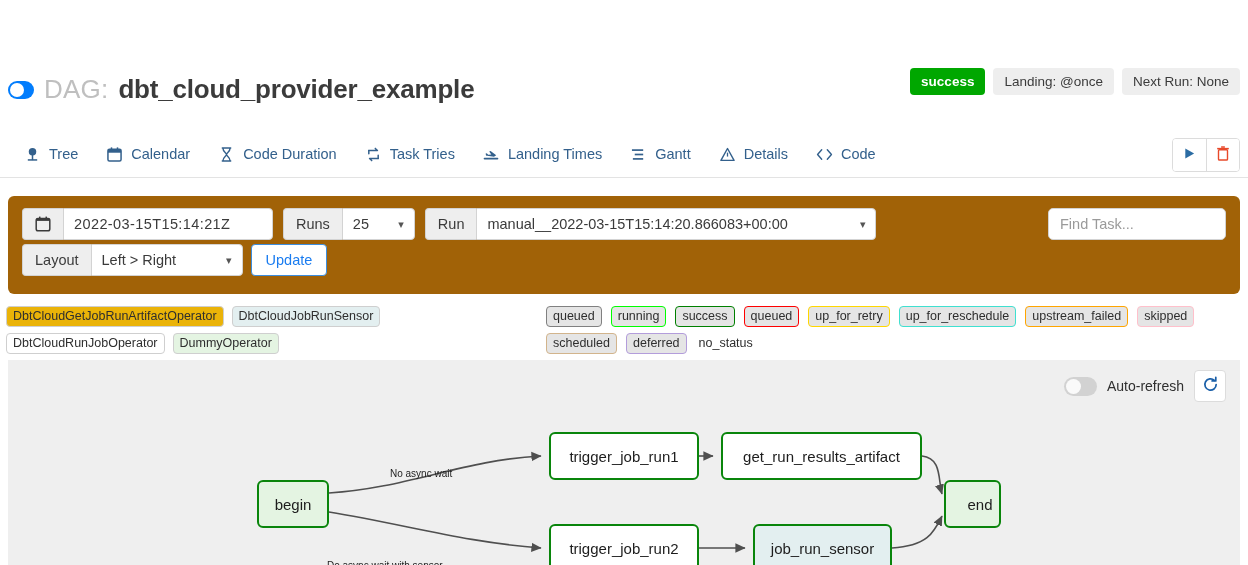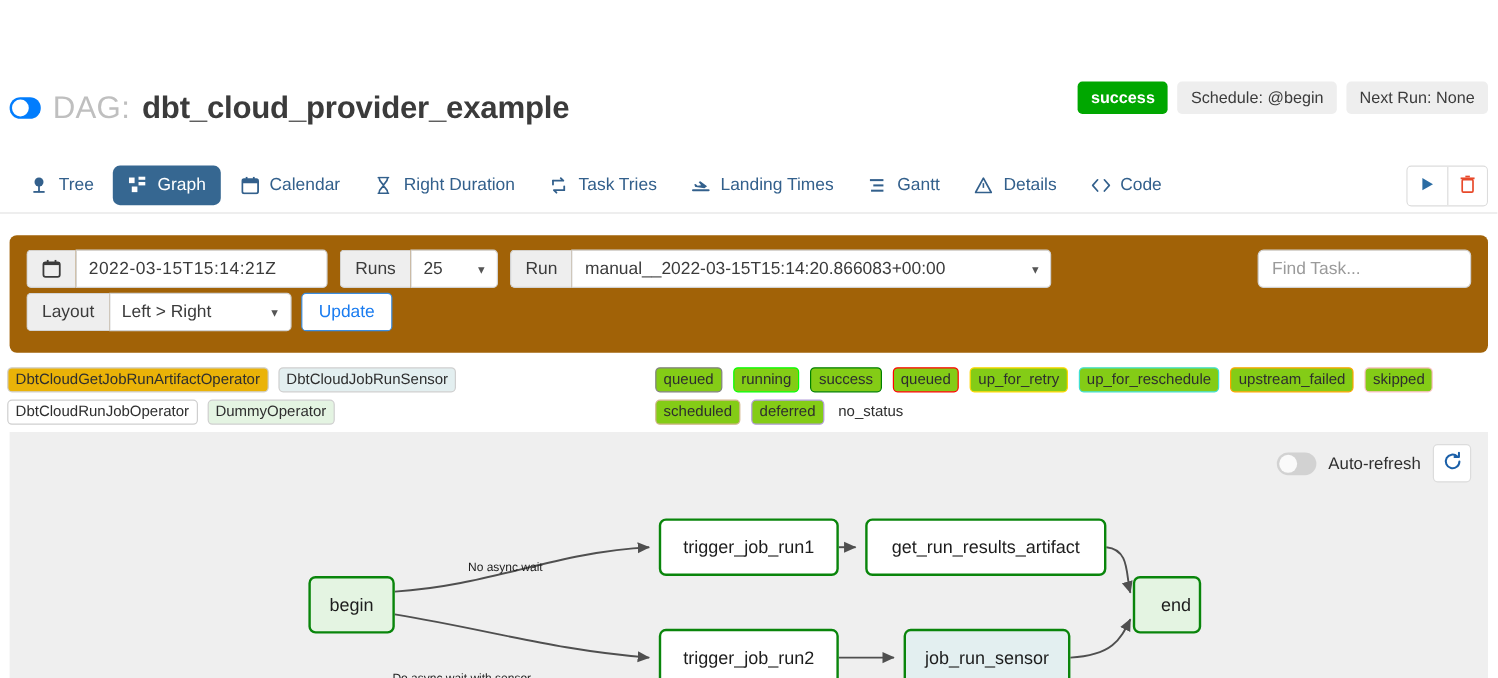--- a/index.html
+++ b/index.html
@@ -133,21 +133,21 @@
   .legend-ops {
     position: absolute; left: 6px; top: 2px;
     display: flex; flex-wrap: wrap; gap: 6px 8px; width: 530px;
   }
   .legend-states {
     position: absolute; left: 546px; top: 2px;
     display: flex; flex-wrap: wrap; gap: 6px 9px; width: 700px;
   }
   .chip {
     font-size: 12.5px; padding: 2px 6px; border-radius: 4px;
-    border: 1.6px solid #cfcfcf; background: #84cc16; color: #2e2e2e;
+    border: 1.6px solid #cfcfcf; background: #e5e5e5; color: #2e2e2e;
     white-space: nowrap; line-height: 15px;
   }
   .chip.plain { border-color: transparent; background: transparent; padding-left: 2px; }
 
   
   .graph-pane {
     position: absolute; left: 8px; top: 312px;
     width: 1232px; height: 248px;
     background: #efefef; border-radius: 0; overflow: hidden;
   }
@@ -189,70 +189,59 @@
 <div class="page">
 
   <div class="header">
     <div class="dag-title-row">
       <div class="toggle-pill"></div>
       <span class="dag-label">DAG:</span>
       <span class="dag-name">dbt_cloud_provider_example</span>
     </div>
     <div class="header-badges">
       <span class="badge success">success</span>
-      <span class="badge">Schedule: @begin</span>
+      <span class="badge">Landing: @once</span>
       <span class="badge">Next Run: None</span>
     </div>
   </div>
 
   <div class="tabbar">
     <div class="tabs">
 
       <div class="tab">
         <span class="ic">
           <svg width="15" height="15" viewBox="0 0 16 16">
               <circle cx="8" cy="5" r="4" fill="#33608c"></circle>
               <rect x="7.2" y="8" width="1.6" height="6" fill="#33608c"></rect>
               <rect x="3" y="13" width="10" height="1.6" fill="#33608c"></rect>
             </svg>
         </span>
         <span>Tree</span>
       </div>
 
-      <div class="tab active">
-        <span class="ic">
-          <svg width="15" height="15" viewBox="0 0 16 16">
-              <rect x="0.5" y="1" width="5" height="5" fill="#ffffff"></rect>
-              <rect x="9" y="0" width="6" height="3" fill="#ffffff"></rect>
-              <rect x="9" y="5" width="6" height="3" fill="#ffffff"></rect>
-              <rect x="3" y="9" width="5" height="5" fill="#ffffff"></rect>
-            </svg>
-        </span>
-        <span>Graph</span>
-      </div>
 
       <div class="tab">
         <span class="ic">
           <svg width="15" height="15" viewBox="0 0 16 16">
               <rect x="1" y="2.5" width="14" height="12.5" rx="1.6" fill="none" stroke="#33608c" stroke-width="1.6"></rect>
               <rect x="1" y="2.5" width="14" height="3.6" fill="#33608c"></rect>
               <rect x="4" y="0.4" width="1.6" height="3" fill="#33608c"></rect>
               <rect x="10.4" y="0.4" width="1.6" height="3" fill="#33608c"></rect>
             </svg>
         </span>
         <span>Calendar</span>
       </div>
 
       <div class="tab">
         <span class="ic">
           <svg width="15" height="15" viewBox="0 0 16 16">
               <path d="M3.5 1h9M3.5 15h9M4.2 1.3c0 4 3.8 5.2 3.8 6.7 0 1.5-3.8 2.7-3.8 6.7M11.8 1.3c0 4-3.8 5.2-3.8 6.7 0 1.5 3.8 2.7 3.8 6.7" fill="none" stroke="#33608c" stroke-width="1.5" stroke-linecap="round"></path>
             </svg>
         </span>
-        <span>Right Duration</span>
+        <span>Code Duration</span>
       </div>
 
       <div class="tab">
         <span class="ic">
           <svg width="15" height="15" viewBox="0 0 16 16">
               <path d="M3 3.8h9.2l-2.3-2.3M13 12.2H3.8l2.3 2.3" fill="none" stroke="#33608c" stroke-width="1.6" stroke-linecap="round" stroke-linejoin="round"></path>
               <path d="M3 3.8v3.4M13 12.2V8.8" fill="none" stroke="#33608c" stroke-width="1.6" stroke-linecap="round"></path>
             </svg>
         </span>
         <span>Task Tries</span>

